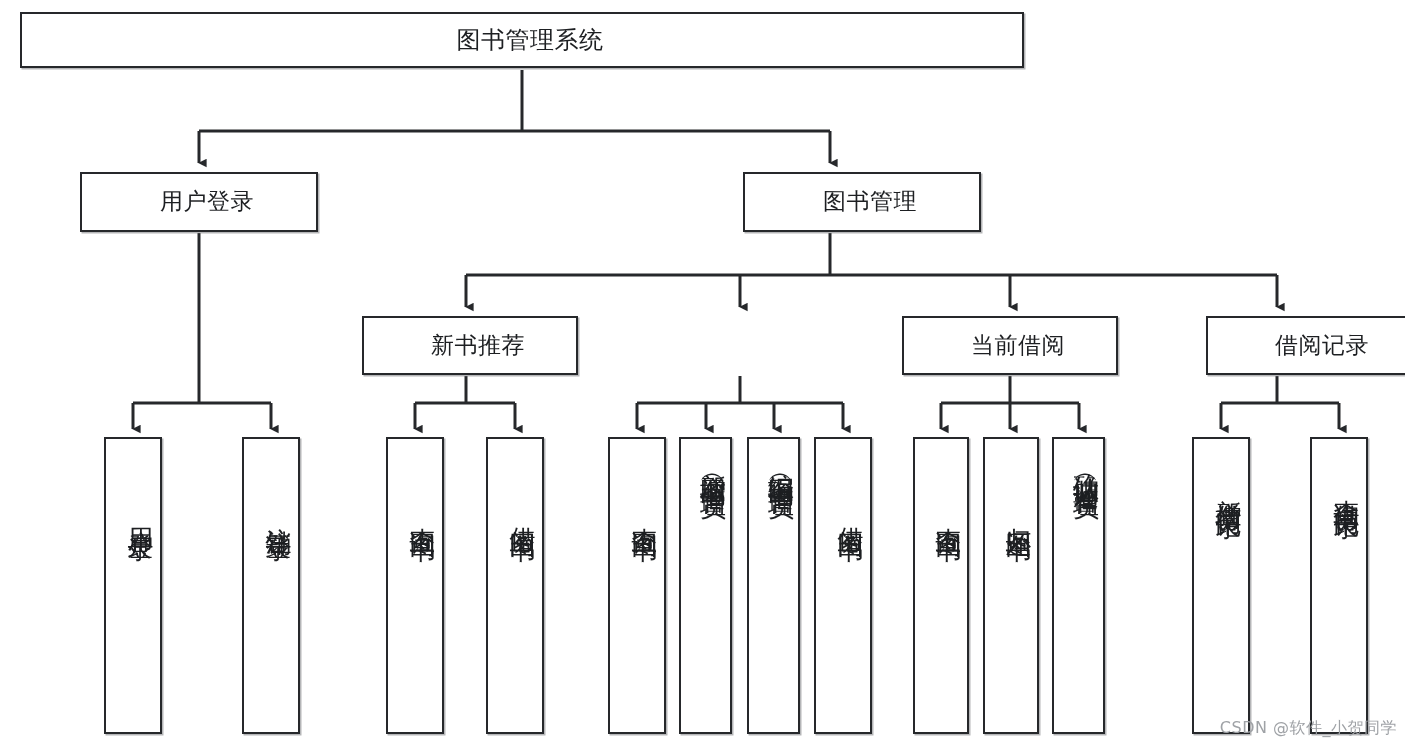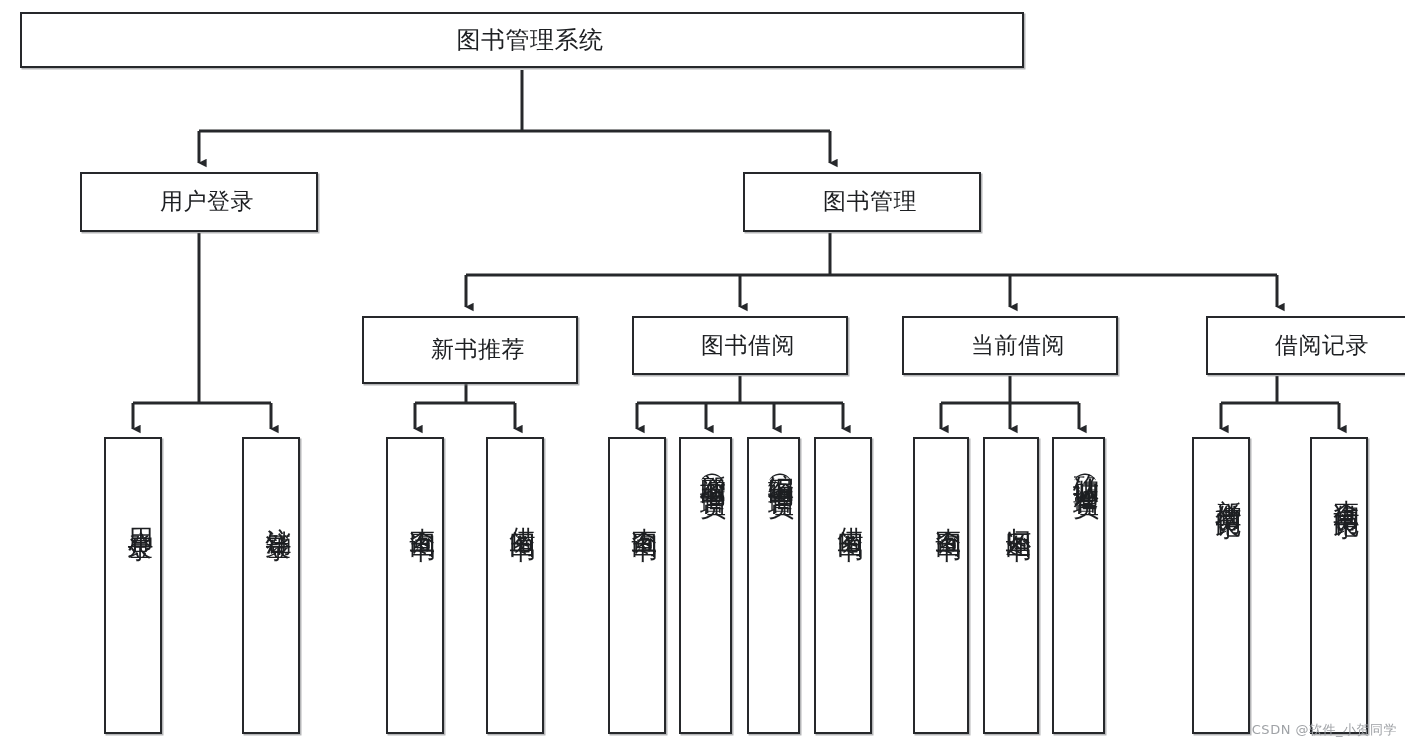--- a/index.html
+++ b/index.html
@@ -72,21 +72,21 @@
   .node.vert.mid .node-label {
     margin-top: 30px;
   }
   .node.vert.tall .node-label {
     margin-top: 4px;
   }
   #watermark {
     position: absolute;
     right: 8px;
     bottom: 8px;
-    font-size: 13px;
+    font-size: 16px;
     color: #9fa2a6;
     letter-spacing: 0.5px;
     z-index: 5;
     white-space: nowrap;
     font-family: "DejaVu Sans", "Liberation Sans", sans-serif;
   }
 </style>
 </head>
 <body>
 
@@ -147,27 +147,24 @@
   </div>
 
   <div class="node horiz" style="left:80px; top:172px; width:238px; height:60px;">
     <span class="node-label">用户登录</span>
   </div>
 
   <div class="node horiz" style="left:711px; top:172px; width:238px; height:60px;margin-left:32px;">
     <span class="node-label">图书管理</span>
   </div>
 
-  <div class="node horiz" style="left:362px; top:316px; width:216px; height:68px;">
+  <div class="node horiz" style="left:362px; top:316px; width:216px; height:59px;">
     <span class="node-label">新书推荐</span>
   </div>
 
-  <div class="node horiz" style="left:632px; top:316px; width:216px; height:59px;">
-    <span class="node-label">图书借阅</span>
-  </div>
 
   <div class="node horiz" style="left:902px; top:316px; width:216px; height:59px;">
     <span class="node-label">当前借阅</span>
   </div>
 
   <div class="node horiz" style="left:1172px; top:316px; width:216px; height:59px;margin-left:34px;">
     <span class="node-label">借阅记录</span>
   </div>
 
   <div class="node vert short" style="left:104px; top:437px; width:58px; height:297px;">

